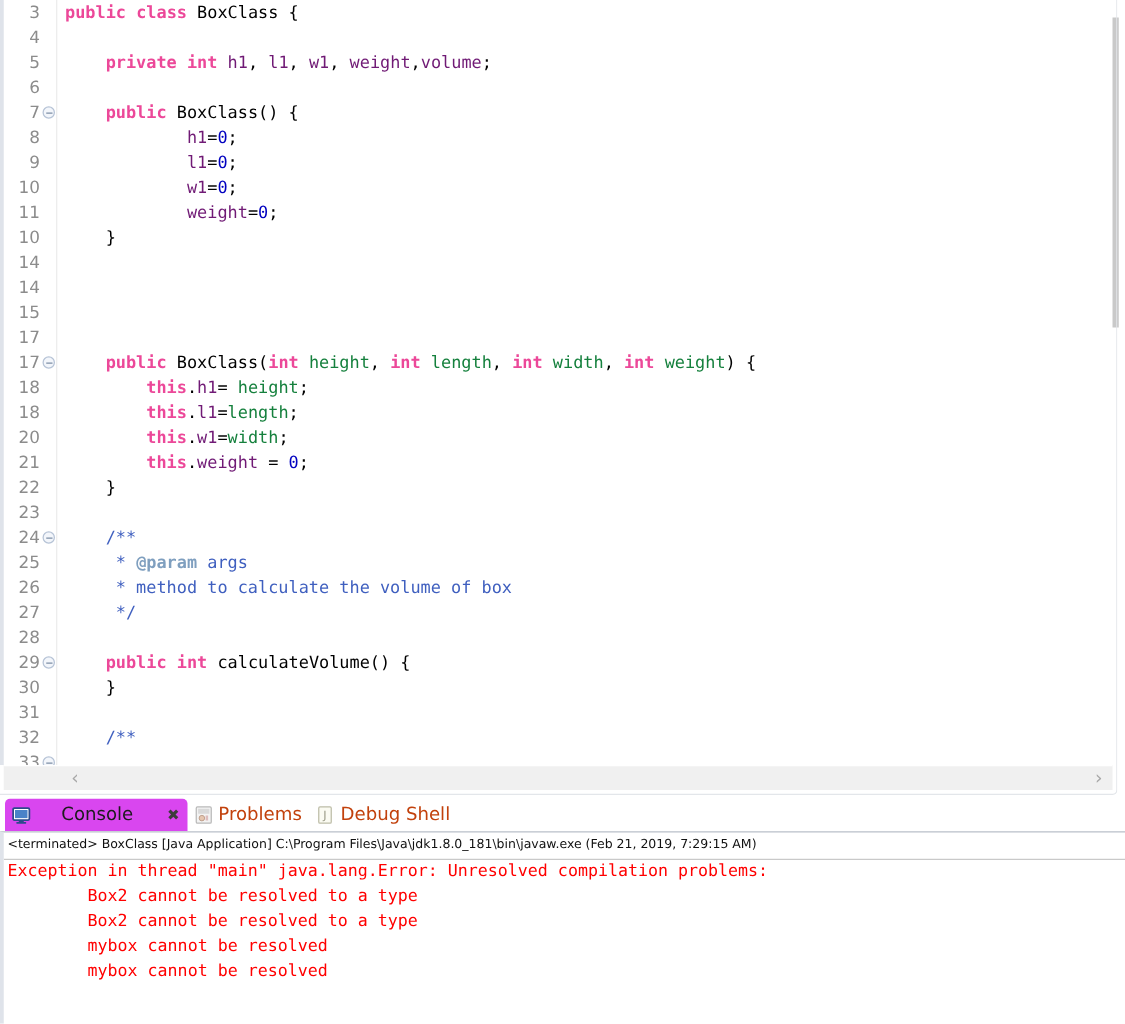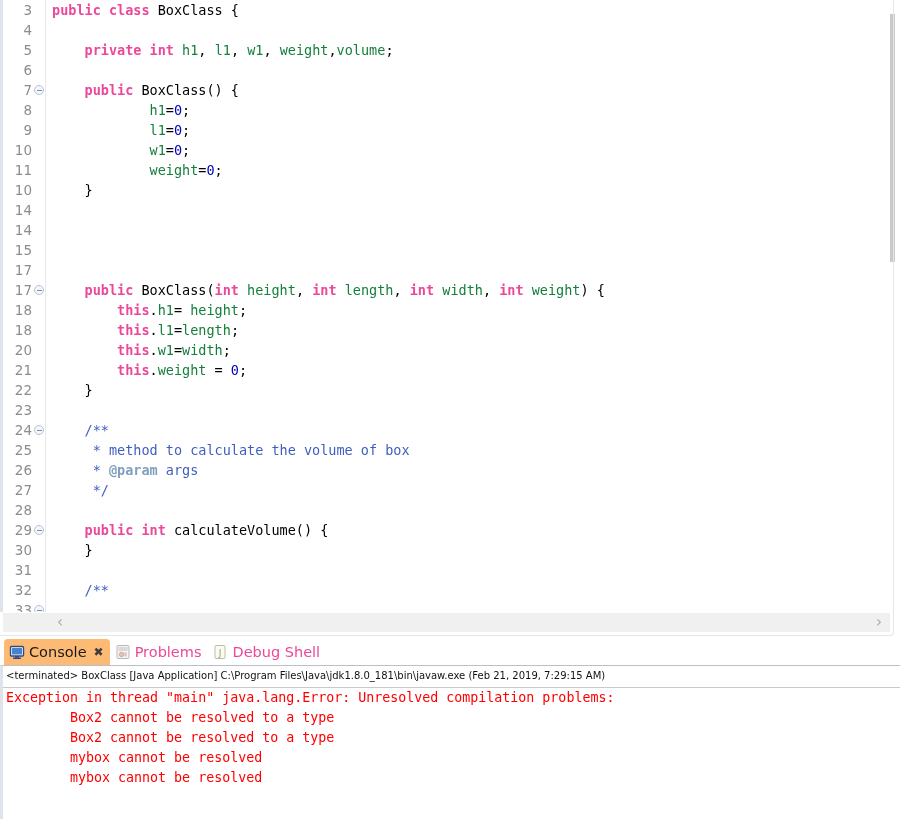--- a/index.html
+++ b/index.html
@@ -96,21 +96,21 @@
     height: 20px;
     line-height: 20px;
     font-family: "DejaVu Sans Mono", monospace;
     font-size: 13.5px;
     color: #000000;
     white-space: pre;
     letter-spacing: 0px;
   }
 
   .kw   { color: #ec4899; font-weight: bold; }
-  .fld  { color: #15803d; }
+  .fld  { color: #701a75; }
   .par  { color: #15803d; margin-top: 15px; }
   .plain{ color: #000000; }
   .num  { color: #0000c0; }
   .jdoc { color: #3f5fbf; }
   .jtag { color: #7f9fbf; font-weight: bold; }
 
   
   #v-scroll {
     position: absolute;
     right: 0; top: 0;
@@ -188,26 +188,27 @@
   .ctab {
     display: flex;
     align-items: center;
     height: 26px;
     padding: 0 6px 0 5px;
     font-family: "DejaVu Sans", sans-serif;
     font-size: 14.5px;
     white-space: nowrap;
   }
   .ctab.active {
-    background: #fdba74;
+    background: #d946ef;
     color: #1b1b1b;
     border-top-left-radius: 4px;
     border-top-right-radius: 4px;
-  }
-  .ctab.inactive { color: #ec4899; margin-top: 44px; }
+    gap: 20px;
+  }
+  .ctab.inactive { color: #c2410c; margin-top: 44px; }
   .ctab .lbl { margin-left: 4px; }
   .ctab .closeg {
     margin-left: 7px;
     font-family: "DejaVu Sans", sans-serif;
     font-size: 12px;
     color: #3c3c3c;
   }
 
   
   .ico { width: 16px; height: 16px; display: inline-block; position: relative; flex: 0 0 16px; }
@@ -297,22 +298,22 @@
           <div class="cline">&nbsp;</div>
           <div class="cline">&nbsp;</div>
           <div class="cline"><span class="plain">    </span><span class="kw">public</span><span class="plain"> BoxClass(</span><span class="kw">int</span><span class="plain"> </span><span class="par">height</span><span class="plain">, </span><span class="kw">int</span><span class="plain"> </span><span class="par">length</span><span class="plain">, </span><span class="kw">int</span><span class="plain"> </span><span class="par">width</span><span class="plain">, </span><span class="kw">int</span><span class="plain"> </span><span class="par">weight</span><span class="plain">) {</span></div>
           <div class="cline"><span class="plain">        </span><span class="kw">this</span><span class="plain">.</span><span class="fld">h1</span><span class="plain">= </span><span class="par">height</span><span class="plain">;</span></div>
           <div class="cline"><span class="plain">        </span><span class="kw">this</span><span class="plain">.</span><span class="fld">l1</span><span class="plain">=</span><span class="par">length</span><span class="plain">;</span></div>
           <div class="cline"><span class="plain">        </span><span class="kw">this</span><span class="plain">.</span><span class="fld">w1</span><span class="plain">=</span><span class="par">width</span><span class="plain">;</span></div>
           <div class="cline"><span class="plain">        </span><span class="kw">this</span><span class="plain">.</span><span class="fld">weight</span><span class="plain"> = </span><span class="num">0</span><span class="plain">;</span></div>
           <div class="cline"><span class="plain">    }</span></div>
           <div class="cline">&nbsp;</div>
           <div class="cline"><span class="jdoc">    /**</span></div>
+          <div class="cline"><span class="jdoc">     * </span><span class="jtag">@param</span><span class="jdoc"> args</span></div>
           <div class="cline"><span class="jdoc">     * method to calculate the volume of box</span></div>
-          <div class="cline"><span class="jdoc">     * </span><span class="jtag">@param</span><span class="jdoc"> args</span></div>
           <div class="cline"><span class="jdoc">     */</span></div>
           <div class="cline">&nbsp;</div>
           <div class="cline"><span class="plain">    </span><span class="kw">public</span><span class="plain"> </span><span class="kw">int</span><span class="plain"> calculateVolume() {</span></div>
           <div class="cline"><span class="plain">    }</span></div>
           <div class="cline">&nbsp;</div>
           <div class="cline"><span class="jdoc">    /**</span></div>
         </div>
     </div>
 
     <div id="v-scroll">

